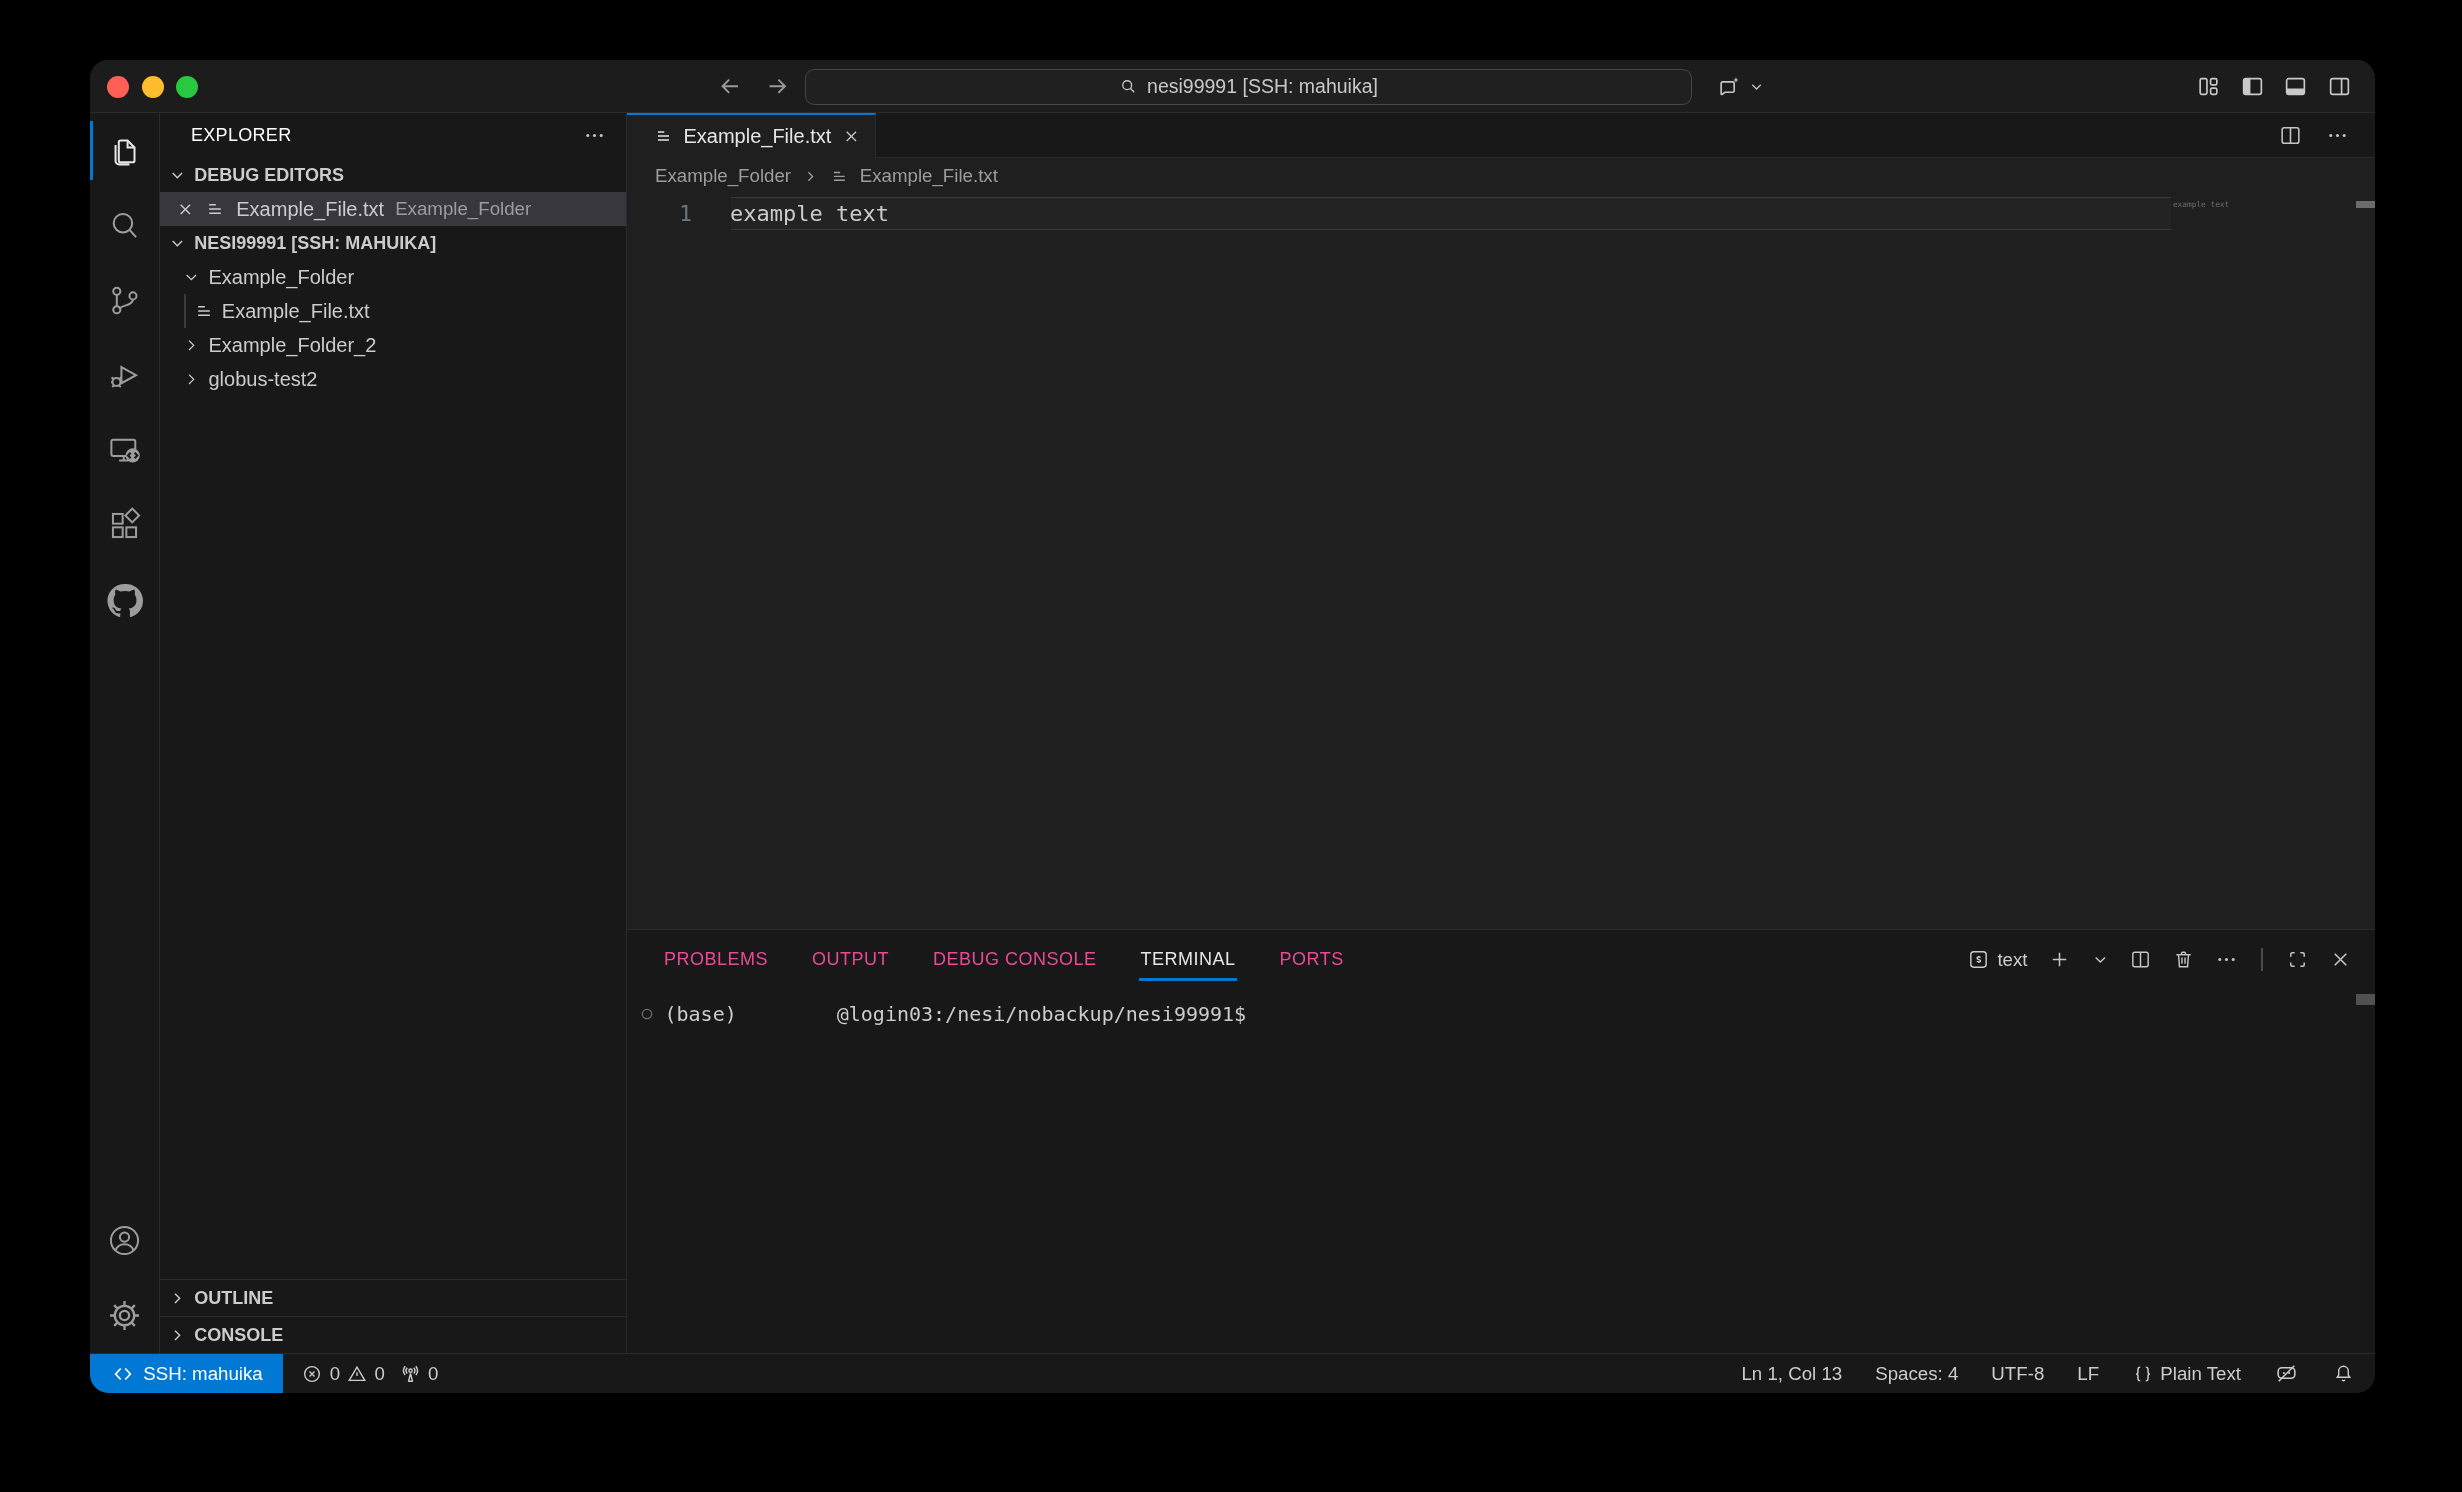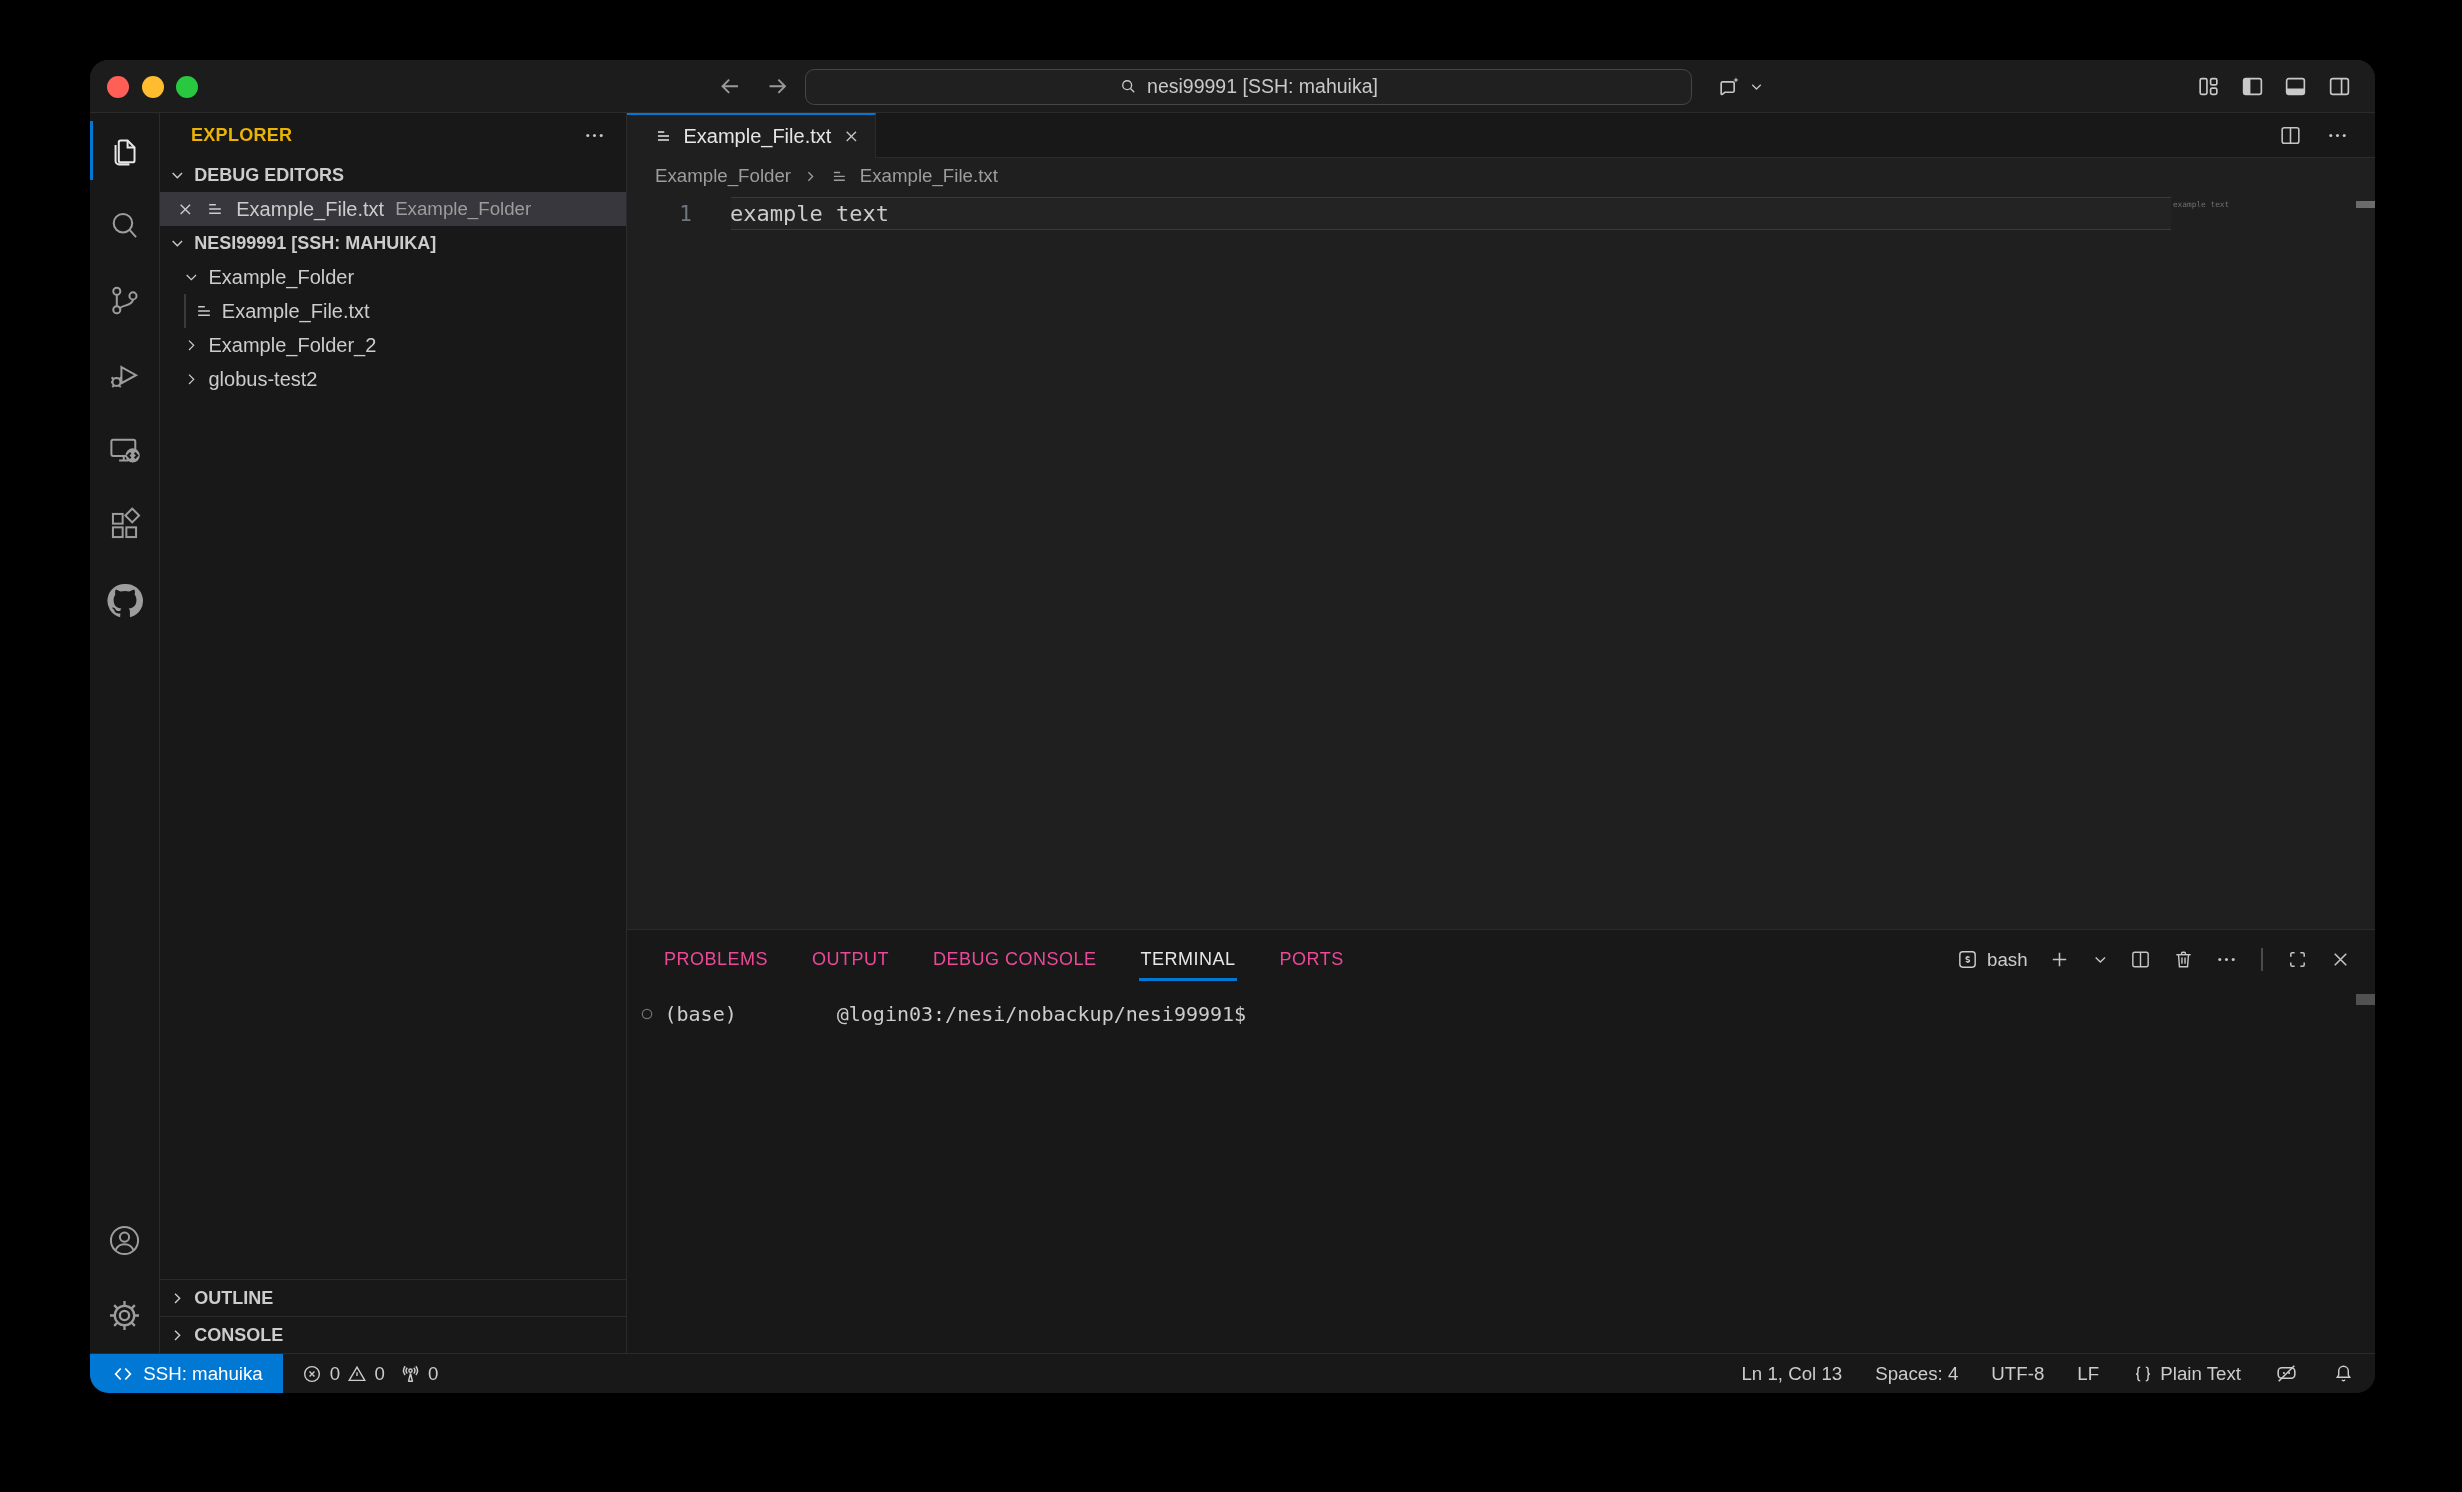--- a/index.html
+++ b/index.html
@@ -25,21 +25,21 @@
   
   .main{ flex:1; display:flex; min-height:0; }
 
   .activitybar{ width:70px; flex:none; border-right:0.8px solid #2b2b2b; display:flex; flex-direction:column; align-items:center; background:#181818; }
   .ab-item{ width:70px; height:75px; display:flex; align-items:center; justify-content:center; color:#9d9d9d; position:relative; }
   .ab-item.active{ color:#e7e7e7; }
   .ab-item.active::before{ content:""; position:absolute; left:0; top:7.8px; bottom:7.8px; width:3.1px; background:#0078d4; }
   .ab-spacer{ flex:1; }
 
   .sidebar{ width:467px; flex:none; border-right:0.8px solid #2b2b2b; display:flex; flex-direction:column; background:#181818; color:#cccccc; }
-  .sb-title{ height:45px; flex:none; display:flex; align-items:center; padding:0 20px 0 31px; font-size:18px; color:#eab308; letter-spacing:0.3px;font-weight:bold; }
+  .sb-title{ height:45px; flex:none; display:flex; align-items:center; padding:0 20px 0 31px; font-size:18px; color:#ffffff; letter-spacing:0.3px; }
   .sb-title .more{ margin-left:auto; color:#c5c5c5; }
   .sb-section-header{ height:34px; flex:none; display:flex; align-items:center; gap:7.8px; padding-left:7.8px;
     font-weight:700; font-size:18px; color:#cccccc; }
   .oe-row{ height:34px; flex:none; background:#37373d; display:flex; align-items:center; padding-left:15.6px; gap:11px; font-size:20px; }
   .oe-row .dim{ color:#9d9d9d; font-size:18.7px; }
   .tree-row{ height:34px; flex:none; display:flex; align-items:center; gap:7.8px; font-size:20px; color:#cccccc; position:relative; }
   .tr-indent1{ padding-left:22px; }
   .tr-file{ padding-left:34px; }
   .tr-file .guide{ position:absolute; left:24px; top:0; bottom:0; width:1.6px; background:#3a3a3a; }
   .sb-fill{ flex:1; }
@@ -378,21 +378,21 @@
             <div class="panel-tab">
                 <span>PORTS</span>
               </div>
           </div>
           <div class="panel-actions">
             <span class="shell-label">
               <svg width="23" height="23" viewBox="0 0 24 24" fill="none" stroke="currentColor" stroke-width="1.5">
                 <path d="M7 4h10a3 3 0 0 1 3 3v10a3 3 0 0 1-3 3H7a3 3 0 0 1-3-3V7a3 3 0 0 1 3-3z"></path>
                 <path d="M12.2 8.3v1M12.2 14.7v1M14.1 9.9c-.6-.7-3.6-1-3.6.9s3.9.7 3.6 2.7c-.2 1.4-2.9 1.2-3.8.4"></path>
               </svg>
-              <span>bash</span>
+              <span>text</span>
             </span>
             <span>
               <svg width="23" height="23" viewBox="0 0 24 24" fill="none" stroke="currentColor" stroke-width="1.6">
                   <path d="M12 5v14M5 12h14"></path>
                 </svg>
             </span>
             <span>
               <svg width="18.7" height="18.7" viewBox="0 0 24 24" fill="none" stroke="currentColor" stroke-width="1.8">
                   <path d="M6 9.5l6 6 6-6"></path>
                 </svg>

